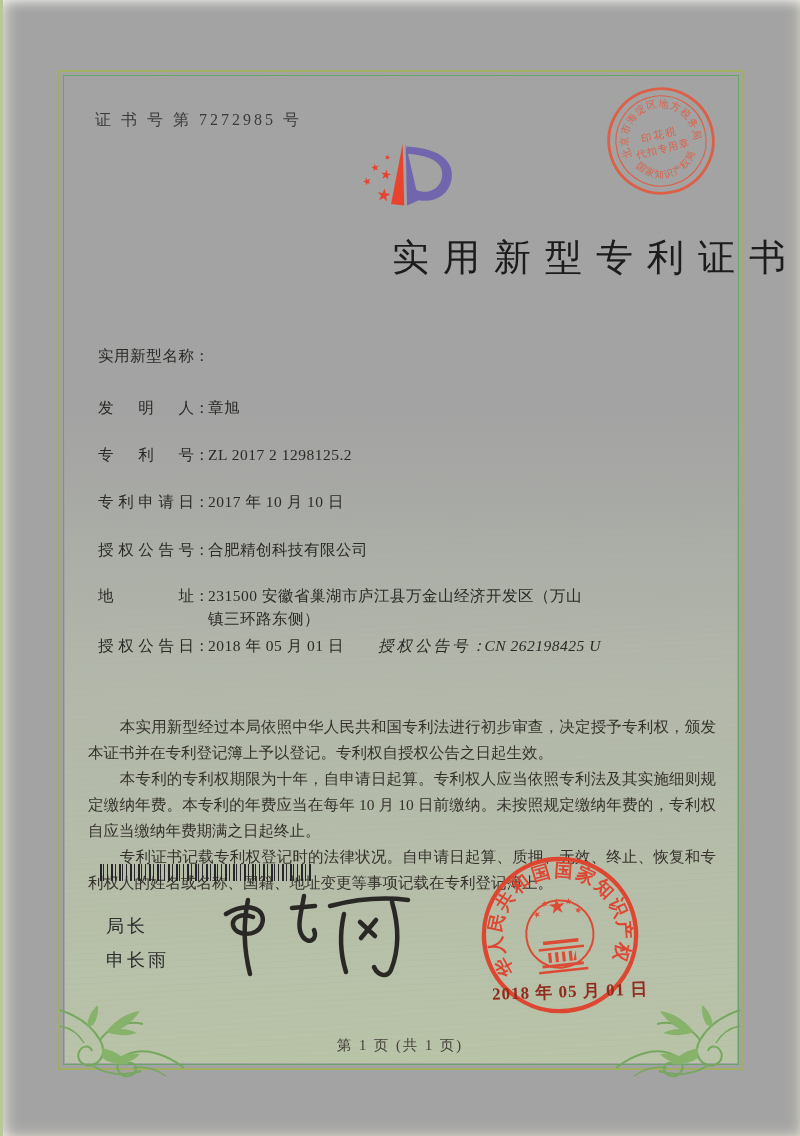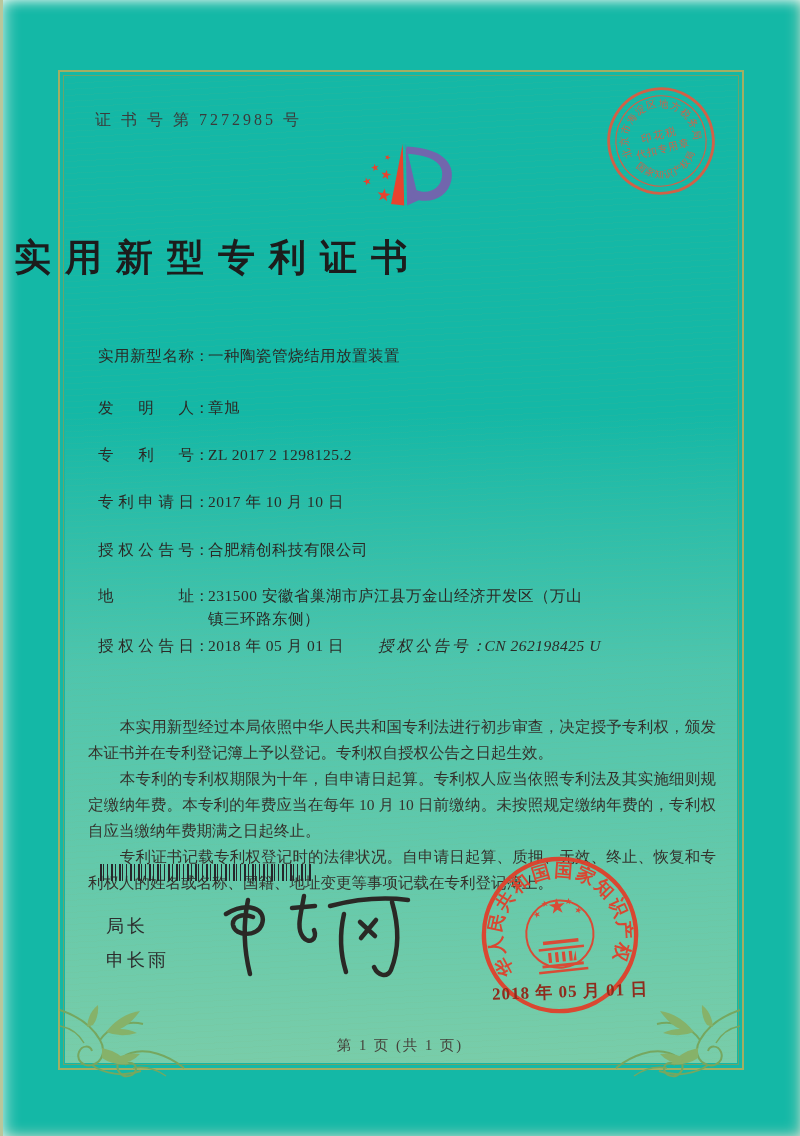--- a/index.html
+++ b/index.html
@@ -1,33 +1,33 @@
 <!DOCTYPE html>
 <html><head>
 <meta charset="utf-8">
 <style>
   html,body{margin:0;padding:0;background:#e9e6da;}
   .page{
     position:relative;width:800px;height:1136px;overflow:hidden;
-    background:#14b8a6;
+    background:#a3a3a3;
     font-family:"Liberation Serif","DejaVu Serif",serif;
     box-shadow:inset 14px 0 18px -12px #fffdf6, inset 0 10px 14px -10px #fffdf6, inset -10px -10px 16px -12px #e4dfcc;
   }
   .scan-edge{position:absolute;left:0;top:0;bottom:0;width:3px;background:#b9c79c;}
   .frame{position:absolute;left:58px;top:70px;width:682px;height:996px;border:2px solid #a3ae62;}
   .frame-inner{position:absolute;inset:3px;border:1px solid #6ba46b;}
   .tint{position:absolute;inset:5px;
     background:
       repeating-linear-gradient(177deg, rgba(130,175,115,0.07) 0 1px, rgba(130,175,115,0) 1px 6px),
       linear-gradient(180deg, rgba(214,228,188,0) 34%, rgba(214,228,188,0.30) 60%, rgba(203,222,172,0.55) 100%);
   }
   .abs{position:absolute;}
   .cert-no{left:95px;top:110px;font-size:16px;letter-spacing:3px;color:#3b3b3b;}
   .logo{left:330px;top:120px;width:160px;height:120px;}
-  .title{left:0;right:0;top:233px;text-align:left;font-size:37px;font-weight:bold;letter-spacing:14px;text-indent:14px;color:#1c1c1c;}
+  .title{left:0;right:0;top:233px;text-align:right;font-size:37px;font-weight:normal;letter-spacing:14px;text-indent:14px;color:#1c1c1c;}
   .tax-stamp{left:604px;top:84px;width:114px;height:114px;transform:rotate(-14deg);opacity:0.92;}
 
   .row{position:absolute;left:98px;width:618px;font-size:15.5px;color:#2b2a26;display:flex;line-height:23px;}
   .lbl{flex:none;width:96px;text-align:justify;text-align-last:justify;}
   .colon{flex:none;width:14px;}
   .val{letter-spacing:0.5px;}
   .row-addr .val{width:382px;font-family:Liberation Serif, serif;}
   .g2{position:absolute;left:280px;display:flex;font-style:italic;}
   .g2 .lbl2{flex:none;letter-spacing:3px;}
 
@@ -123,21 +123,20 @@
     <text x="60" y="57" text-anchor="middle" font-size="11" letter-spacing="2" fill="#e15a40">印花税</text>
     <text x="60" y="72" text-anchor="middle" font-size="10.5" letter-spacing="1" fill="#e15a40">代扣专用章</text>
     <text font-size="10" fill="#e15a40" letter-spacing="1">
       <textPath href="#ts-bot" startOffset="50%" text-anchor="middle">国家知识产权局</textPath>
     </text>
   </svg>
 
   <div class="row" style="top:344px">
     <span class="lbl">实用新型名称</span>
       <span class="colon">：</span>
-      <span class="val">一种陶瓷管烧结用放置装置</span>
   </div>
   <div class="row" style="top:396px">
     <span class="lbl">发明人</span>
       <span class="colon">：</span>
       <span class="val">章旭</span>
   </div>
   <div class="row" style="top:443px">
     <span class="lbl">专利号</span>
       <span class="colon">：</span>
       <span class="val">ZL 2017 2 1298125.2</span>

